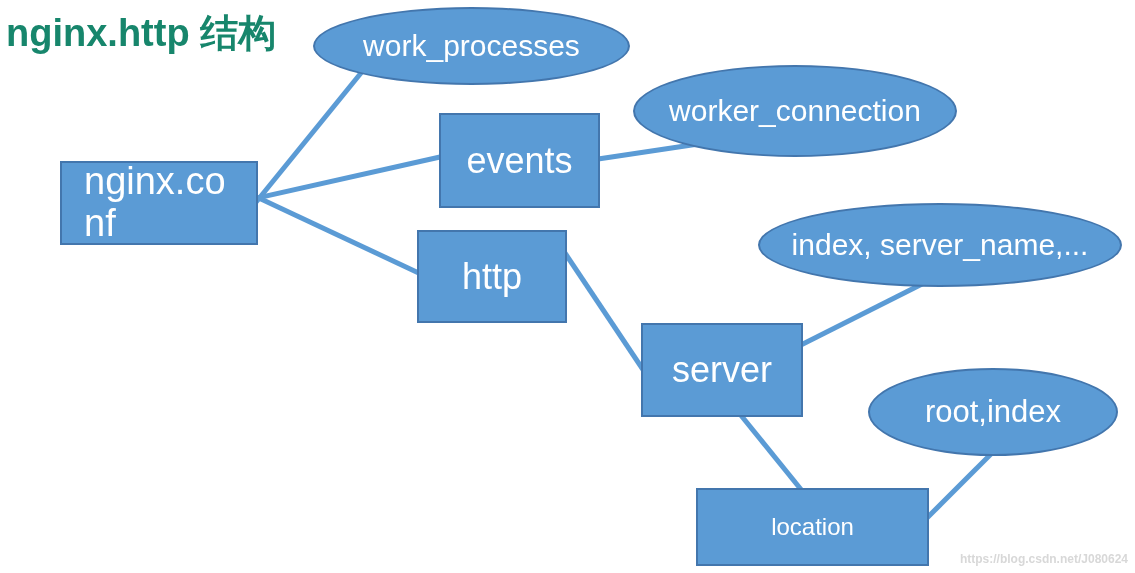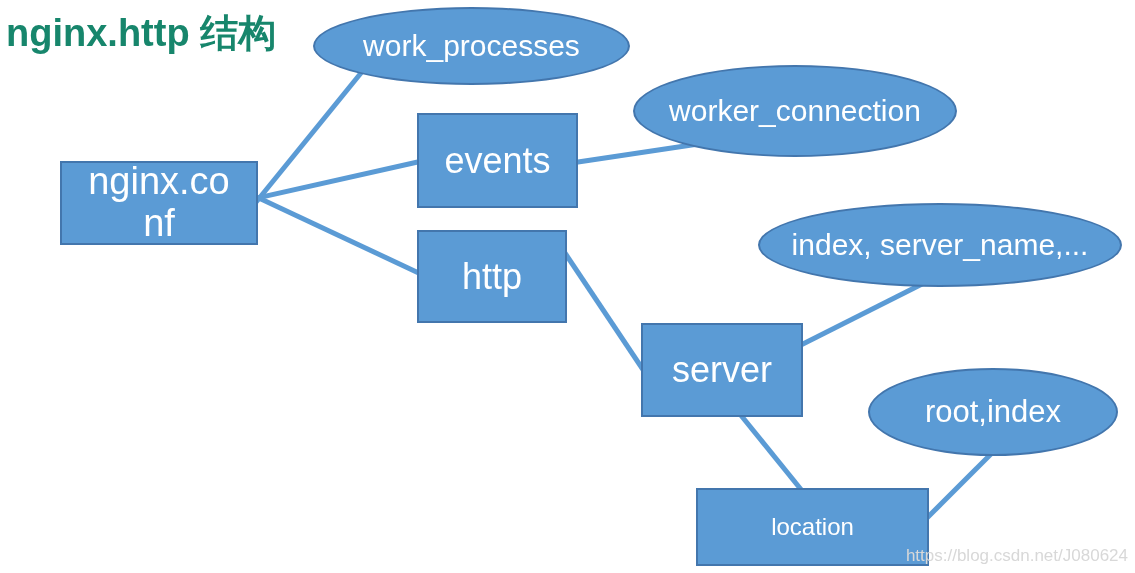--- a/index.html
+++ b/index.html
@@ -19,37 +19,38 @@
     color:var(--title);
     white-space:nowrap;
   }
   .node{
     position:absolute;z-index:2;
     box-sizing:border-box;
     background:var(--node-fill);
     border:2px solid var(--node-border);
     color:var(--node-text);
     display:flex;align-items:center;justify-content:center;
-    text-align:center;
+    text-align:left;
   }
   .node.ellipse{border-radius:50%;}
   #node-nginx-conf{left:60px;top:161px;width:198px;height:84px;font-size:38px;line-height:1.1;padding:0 22px;word-break:break-all;}
   #node-work-processes{left:313px;top:7px;width:317px;height:78px;font-size:30px;}
-  #node-events{left:417px;top:113px;width:161px;height:95px;font-size:36px;}
+  #node-events{left:439px;top:113px;width:161px;height:95px;font-size:36px;}
   #node-worker-connection{left:633px;top:65px;width:324px;height:92px;font-size:30px;}
   #node-http{left:417px;top:230px;width:150px;height:93px;font-size:36px;}
   #node-listen-server-name{left:758px;top:203px;width:364px;height:84px;font-size:30px;}
   #node-server{left:641px;top:323px;width:162px;height:94px;font-size:36px;}
   #node-root-index{left:868px;top:368px;width:250px;height:88px;font-size:31px;}
   #node-location{left:696px;top:488px;width:233px;height:78px;font-size:24px;}
   .watermark{
     position:absolute;right:7px;bottom:7px;z-index:4;
-    font-size:17px;
+    font-size:12px;
     color:var(--watermark);
     white-space:nowrap;
+    font-weight:bold;
   }
 </style>
 </head>
 <body>
 
 <svg id="edge-layer" width="1135" height="573" viewBox="0 0 1135 573">
     <line x1="248" y1="212" x2="374" y2="57" stroke="#5B9BD5" stroke-width="5"></line>
     <line x1="244" y1="201" x2="440" y2="157" stroke="#5B9BD5" stroke-width="5"></line>
     <line x1="244" y1="191" x2="440" y2="283" stroke="#5B9BD5" stroke-width="5"></line>
     <line x1="558" y1="165" x2="705" y2="143" stroke="#5B9BD5" stroke-width="5"></line>

